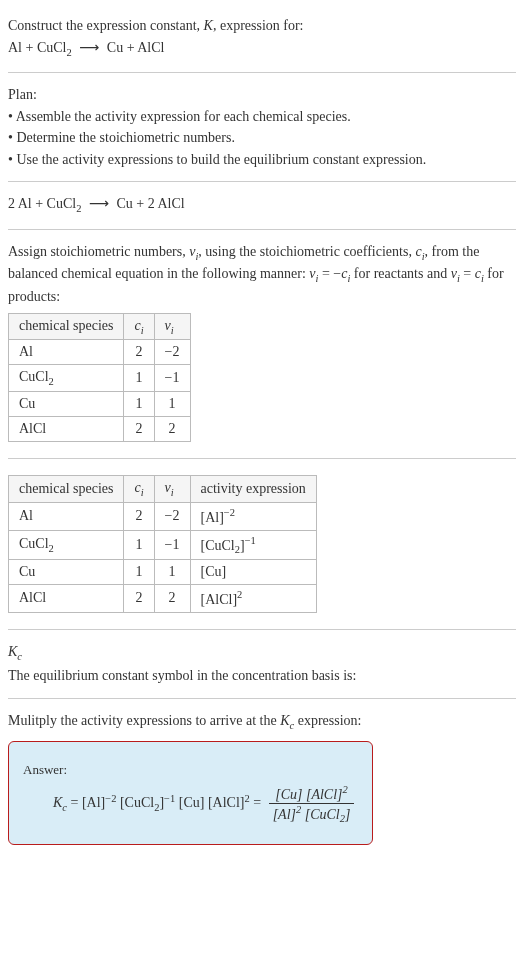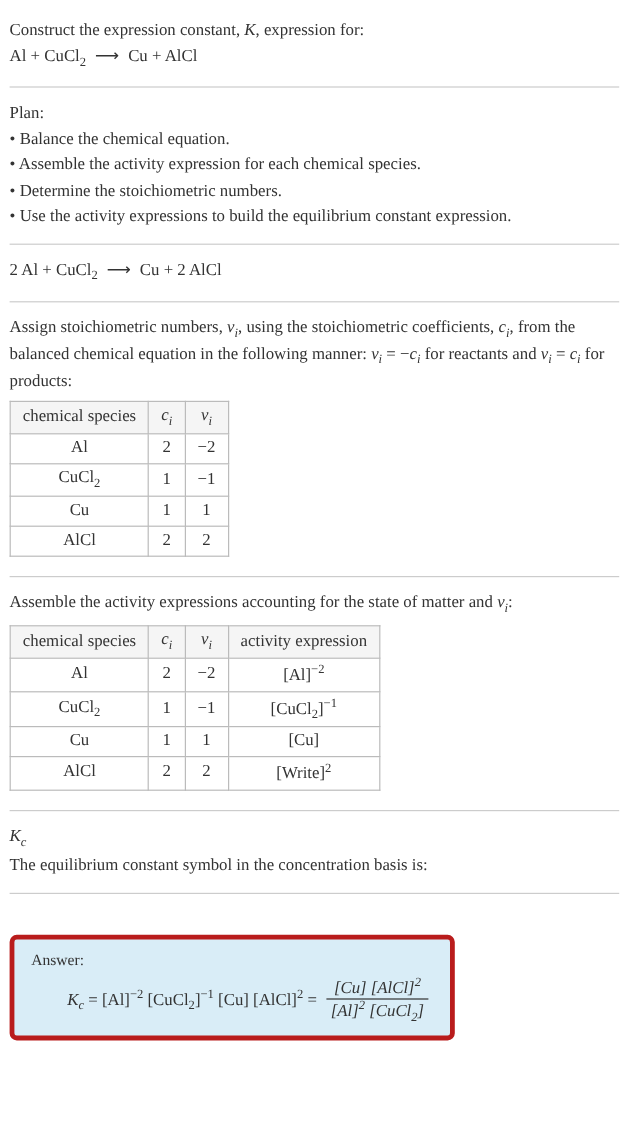--- a/index.html
+++ b/index.html
@@ -30,44 +30,44 @@
     .italic {
       font-style: italic;
     }
     table {
       border-collapse: collapse;
       margin: 6px 0;
     }
     td, th {
       border: 1px solid #bbb;
       padding: 4px 10px;
-      text-align: center;
+      text-align: left;
       font-weight: normal;
     }
     th {
       background: #f5f5f5;
     }
     .sub {
       font-size: 0.75em;
       vertical-align: sub;
     }
     .sup {
       font-size: 0.75em;
       vertical-align: super;
     }
     .arrow {
       font-size: 1em;
       padding: 0 4px;
     }
     .answer-box {
       background: #d9edf7;
-      border: 4px solid #b91c1c;
+      border: 1px solid #b91c1c;
       border-radius: 6px;
-      padding: 9px 14px;
-      margin: 24px 0;
+      padding: 20px 14px;
+      margin: 6px 0;
       display: inline-block;
     }
     .answer-label {
       font-size: 13px;
       margin-bottom: 6px;
     }
     .frac {
       display: inline-block;
       text-align: center;
       vertical-align: middle;
@@ -101,21 +101,20 @@
     <span>Al + CuCl</span><span class="sub">2</span>
     <span class="arrow">⟶</span>
     <span>Cu + AlCl</span>
   </div>
 </div>
 
 <hr>
 
 <div class="section">
   <div class="line">Plan:</div>
-  <div class="line">• Balance the chemical equation.</div>
   <div class="line">• Assemble the activity expression for each chemical species.</div>
   <div class="line">• Determine the stoichiometric numbers.</div>
   <div class="line">• Use the activity expressions to build the equilibrium constant expression.</div>
 </div>
 
 <hr>
 
 <div class="section">
   <div class="line">
     <span>2 Al + CuCl</span><span class="sub">2</span>
@@ -157,23 +156,20 @@
       <td class="center-cell">2</td>
       <td class="center-cell">2</td>
     </tr>
   </tbody>
     </table>
 </div>
 
 <hr>
 
 <div class="section">
-  <div class="line">
-    <span>Assemble the activity expressions accounting for the state of matter and </span><span class="italic">ν</span><span class="sub italic">i</span><span>:</span>
-  </div>
   <table>
     <tbody>
         <tr>
       <th>chemical species</th>
       <th><span class="italic">c</span><span class="sub italic">i</span></th>
       <th><span class="italic">ν</span><span class="sub italic">i</span></th>
       <th>activity expression</th>
     </tr>
     <tr>
       <td>Al</td>
@@ -190,37 +186,40 @@
     <tr>
       <td>Cu</td>
       <td class="center-cell">1</td>
       <td class="center-cell">1</td>
       <td>[Cu]</td>
     </tr>
     <tr>
       <td>AlCl</td>
       <td class="center-cell">2</td>
       <td class="center-cell">2</td>
-      <td><span>[Write]</span><span class="sup">2</span></td>
+      <td><span>[AlCl]</span><span class="sup">2</span></td>
     </tr>
   </tbody>
     </table>
 </div>
 
 <hr>
 
 <div class="section">
   <div class="line">
     <span class="italic">K</span><span class="sub italic">c</span>
   </div>
   <div class="line">The equilibrium constant symbol in the concentration basis is:</div>
 </div>
 
 <hr>
 
 <div class="section">
+  <div class="line">
+    <span>Mulitply the activity expressions to arrive at the </span><span class="italic">K</span><span class="sub italic">c</span><span> expression:</span>
+  </div>
   <div class="answer-box">
     <div class="answer-label">Answer:</div>
     <div class="eq-indent">
       <span class="italic">K</span><span class="sub italic">c</span><span> = </span><span>[Al]</span><span class="sup">−2</span><span> [CuCl</span><span class="sub">2</span><span>]</span><span class="sup">−1</span><span> [Cu] [AlCl]</span><span class="sup">2</span><span> = </span><span class="frac"><span class="num"><span>[Cu] [AlCl]</span><span class="sup">2</span></span><span class="den"><span>[Al]</span><span class="sup">2</span><span> [CuCl</span><span class="sub">2</span><span>]</span></span></span>
     </div>
   </div>
 </div>
 
 </body></html>

